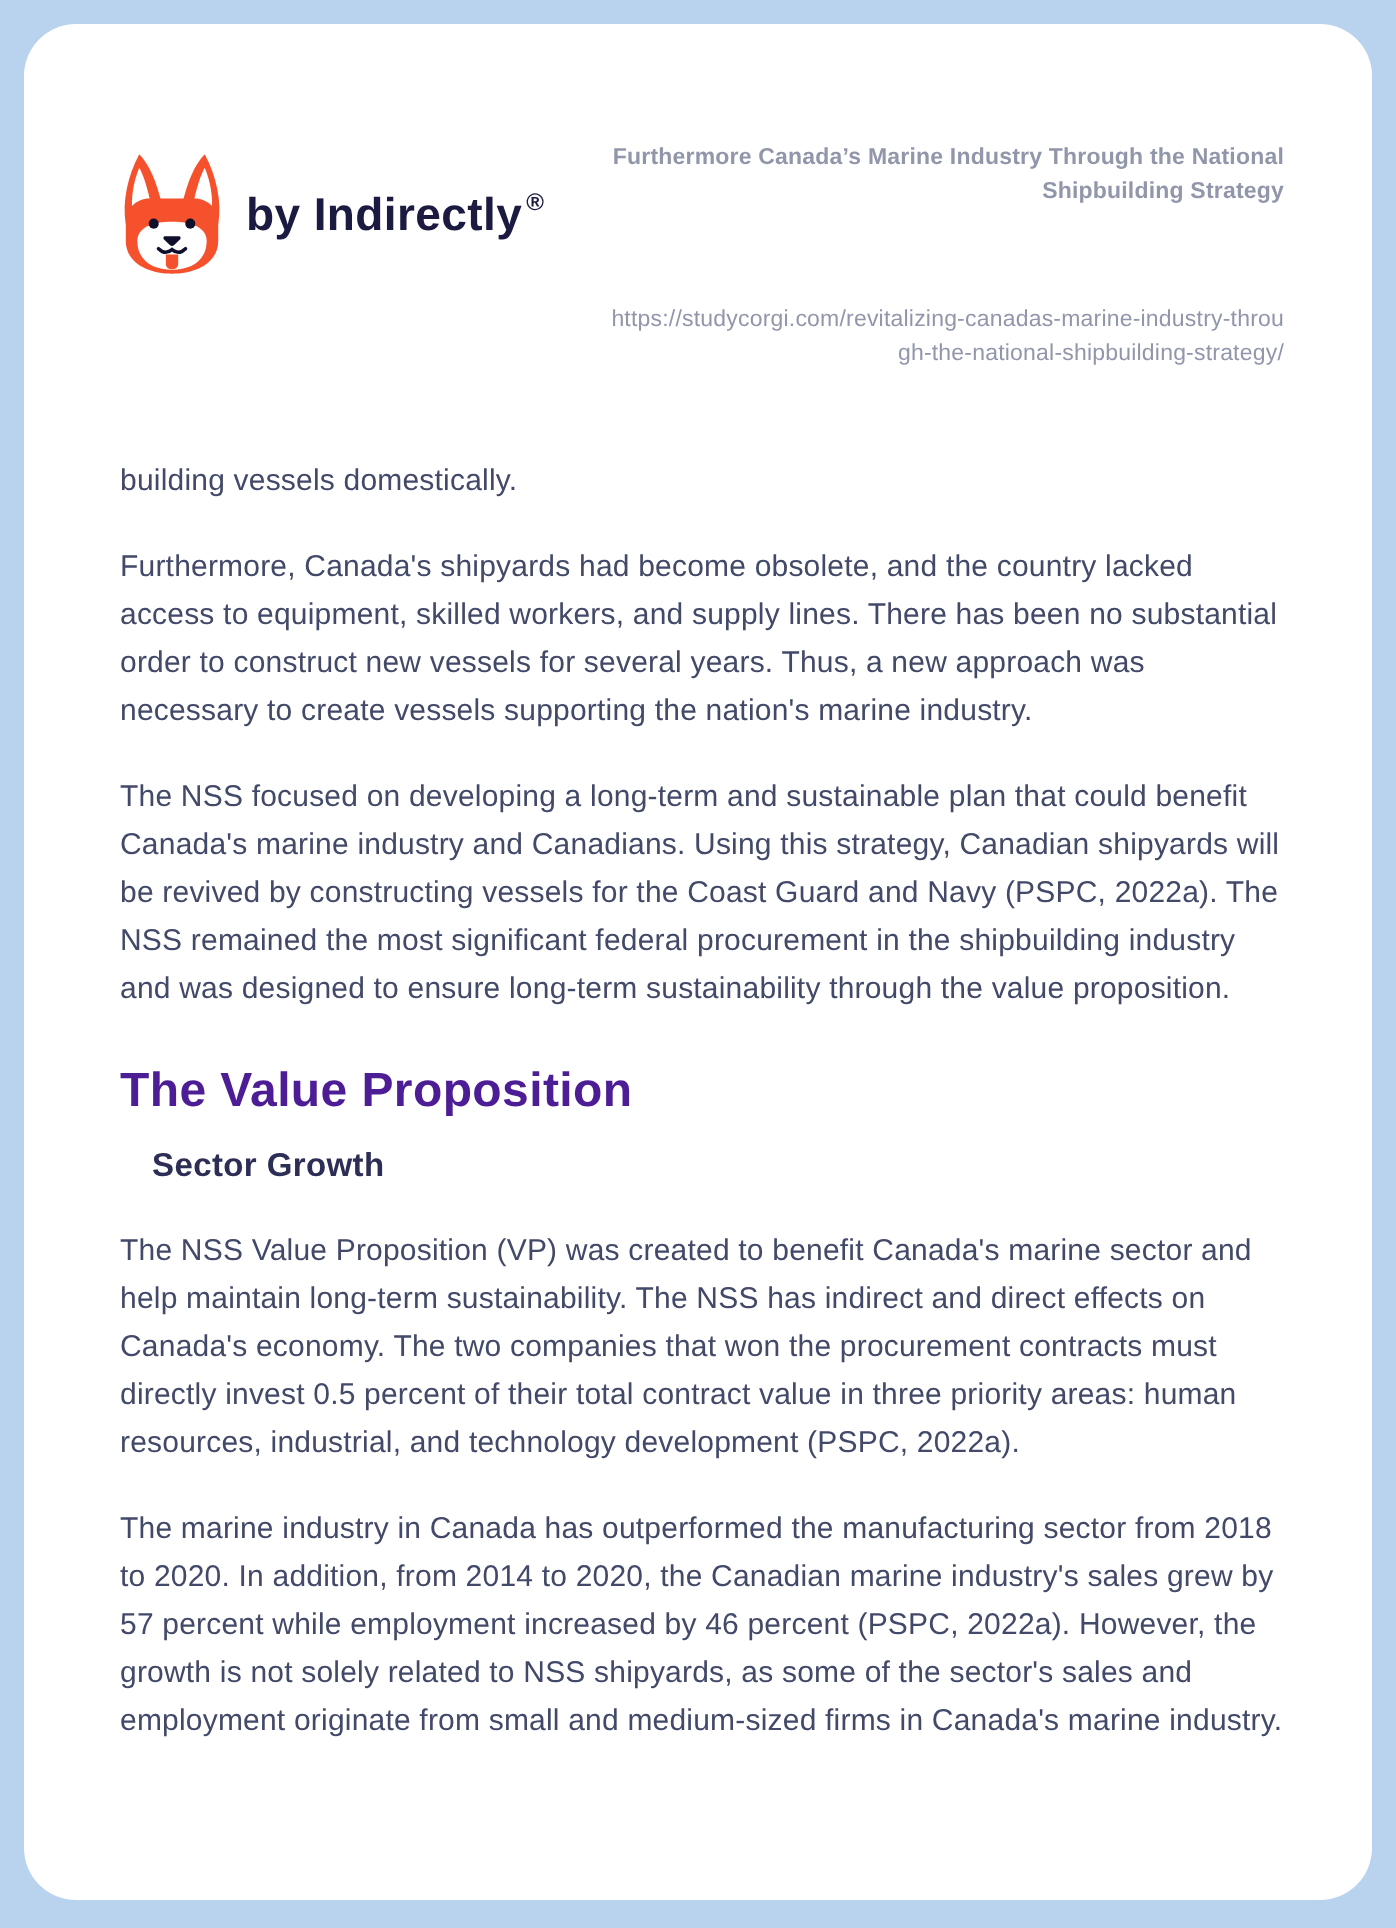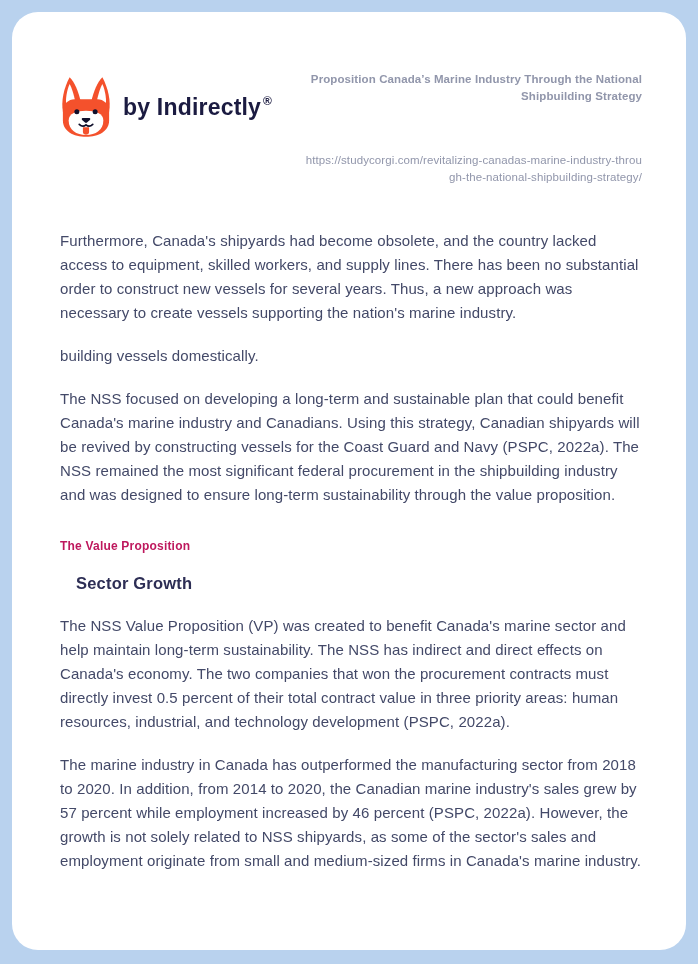--- a/index.html
+++ b/index.html
@@ -74,23 +74,23 @@
   
   .article p {
     font-size: 15px;
     line-height: 24px;
     color: #434968;
     letter-spacing: 0.1px;
     margin: 0 0 19px 0;
     max-width: 594px;
   }
   .article h2 {
-    font-size: 12px;
+    font-size: 24px;
     line-height: 26px;
-    color: #be185d;
+    color: #4c1d95;
     margin: 26px 0 13px 0;
     letter-spacing: 0.2px;
   }
   .article h3 {
     font-size: 16.5px;
     line-height: 22px;
     color: #2d2e55;
     margin: 0 0 20px 16px;
     letter-spacing: 0.2px;
   }
@@ -123,29 +123,29 @@
 
           <path d="M20 50 Q23.5 53.5 27 50.5 Q30.5 53.5 34 50" fill="none" stroke="#10102c" stroke-width="1.8" stroke-linecap="round"></path>
 
           <path d="M23.8 53 L30.2 53 L30.2 58 C30.2 61.6 23.8 61.6 23.8 58 Z" fill="#f4512c"></path>
         </svg>
       </span>
       <span class="brand-text"><span>by Indirectly</span><span class="brand-reg">®</span></span>
     </div>
 
     <div class="header-right">
-      <div class="header-title">Proposition Canada’s Marine Industry Through the National Shipbuilding Strategy</div>
+      <div class="header-title">Furthermore Canada’s Marine Industry Through the National Shipbuilding Strategy</div>
       <a class="header-url" href="#">https://studycorgi.com/revitalizing-canadas-marine-industry-through-the-national-shipbuilding-strategy/</a>
     </div>
 
   </div>
 
   <div class="article">
+    <p>building vessels domestically.</p>
     <p>Furthermore, Canada's shipyards had become obsolete, and the country lacked access to equipment, skilled workers, and supply lines. There has been no substantial order to construct new vessels for several years. Thus, a new approach was necessary to create vessels supporting the nation's marine industry.</p>
-    <p>building vessels domestically.</p>
     <p>The NSS focused on developing a long-term and sustainable plan that could benefit Canada's marine industry and Canadians. Using this strategy, Canadian shipyards will be revived by constructing vessels for the Coast Guard and Navy (PSPC, 2022a). The NSS remained the most significant federal procurement in the shipbuilding industry and was designed to ensure long-term sustainability through the value proposition.</p>
     <h2>The Value Proposition</h2>
     <h3>Sector Growth</h3>
     <p>The NSS Value Proposition (VP) was created to benefit Canada's marine sector and help maintain long-term sustainability. The NSS has indirect and direct effects on Canada's economy. The two companies that won the procurement contracts must directly invest 0.5 percent of their total contract value in three priority areas: human resources, industrial, and technology development (PSPC, 2022a).</p>
     <p>The marine industry in Canada has outperformed the manufacturing sector from 2018 to 2020. In addition, from 2014 to 2020, the Canadian marine industry's sales grew by 57 percent while employment increased by 46 percent (PSPC, 2022a). However, the growth is not solely related to NSS shipyards, as some of the sector's sales and employment originate from small and medium-sized firms in Canada's marine industry.</p>
   </div>
 
 </div>
 
 </body></html>

